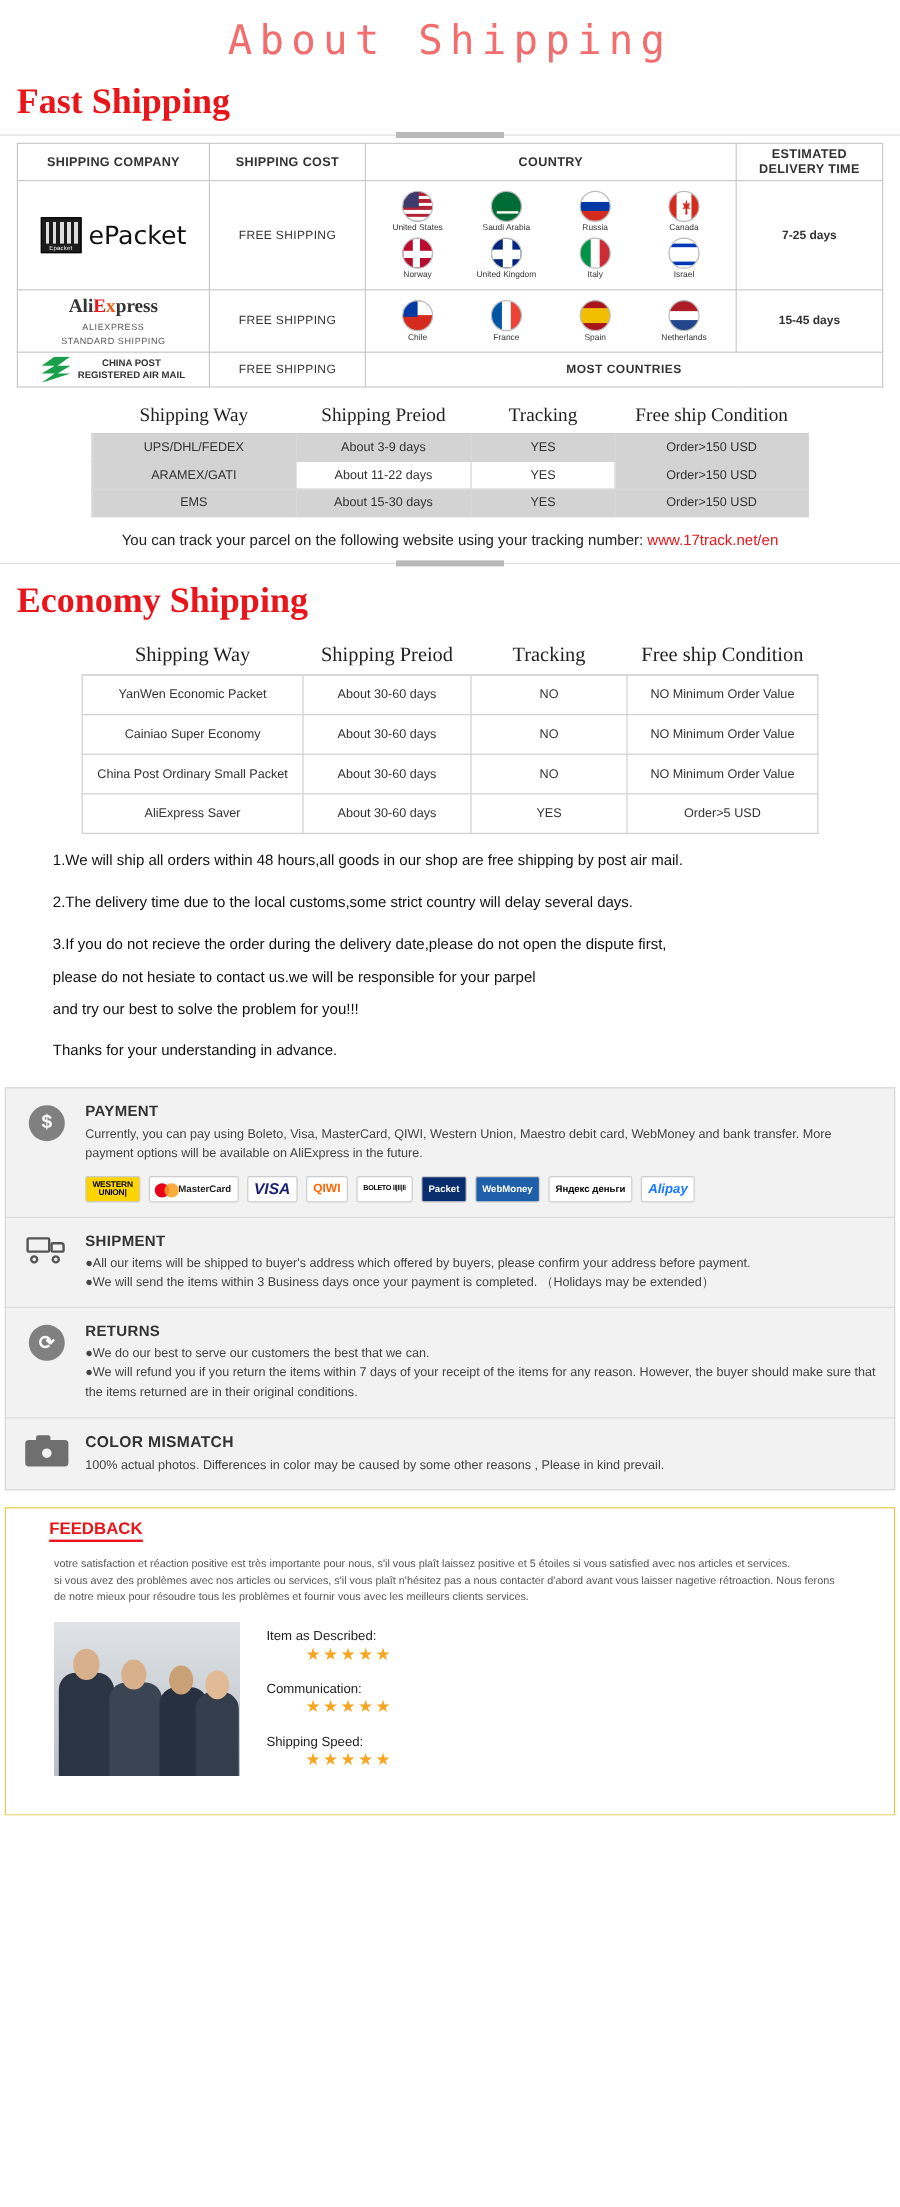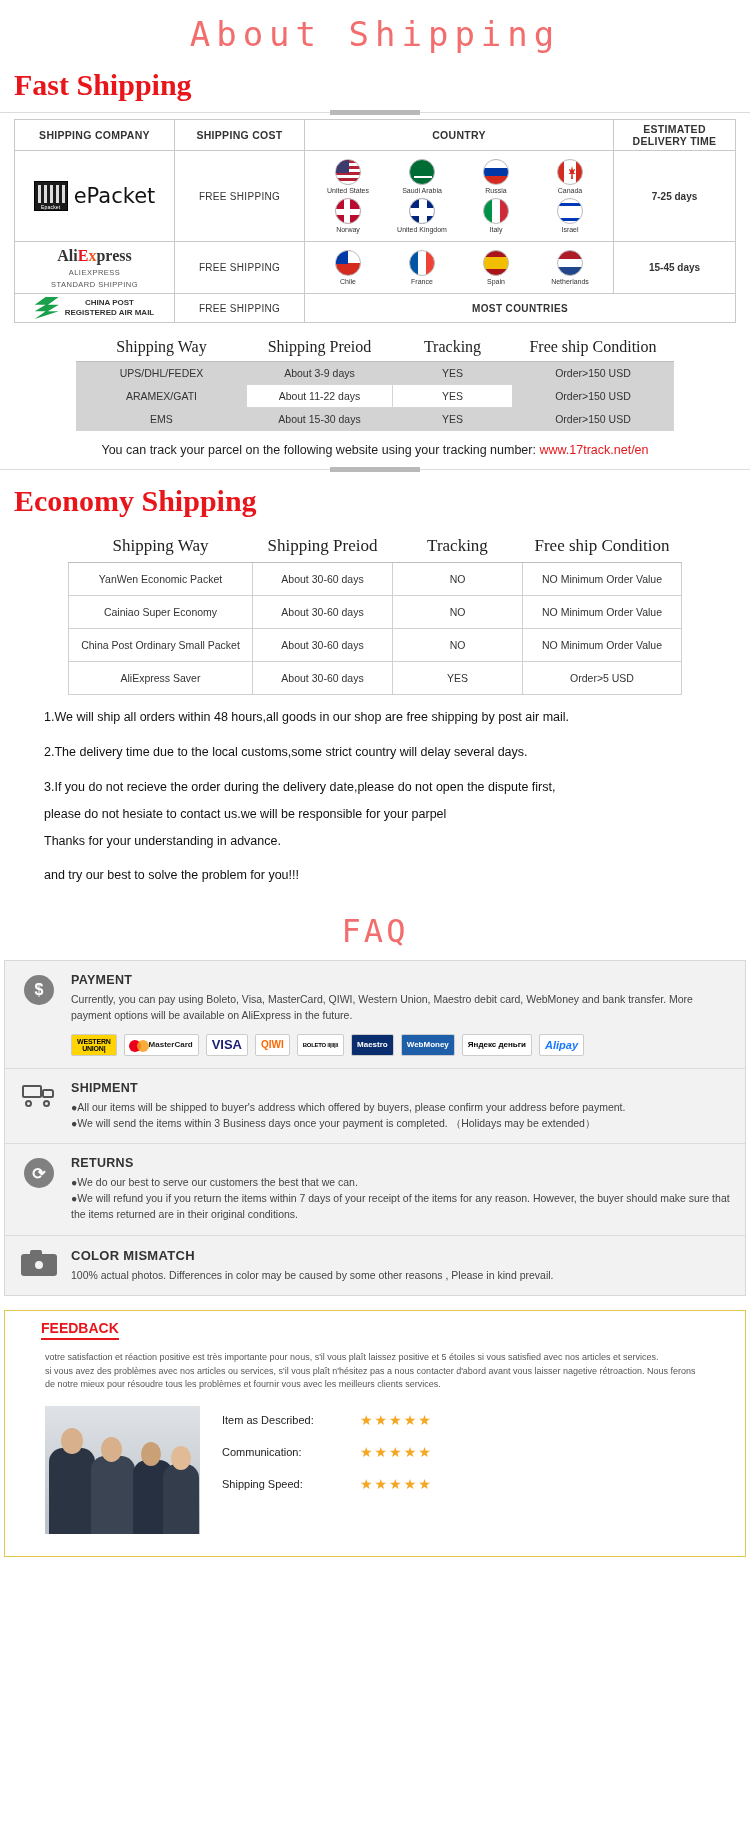--- a/index.html
+++ b/index.html
@@ -185,21 +185,21 @@
 
   .pay-logos { display:flex; align-items:flex-end; gap:7px; margin-top:10px; flex-wrap:nowrap; }
   .pl {
     height:22px; border-radius:2px; display:flex; align-items:center; justify-content:center;
     font-size:9px; font-weight:bold; padding:0 5px; border:1px solid #ccc; background:#fff; color:#222;
   }
   .pl-wu { background:#ffd400; color:#000; font-size:7px; letter-spacing:-.2px; line-height:1; flex-direction:column; }
   .pl-mc { background:#fff; color:#222; font-size:8px; padding-left:24px; position:relative; }
   .pl-mc:before{content:"";position:absolute;left:4px;top:5px;width:12px;height:12px;border-radius:50%;background:#eb001b;}
   .pl-mc:after{content:"";position:absolute;left:12px;top:5px;width:12px;height:12px;border-radius:50%;background:#f79e1b;opacity:.85;}
-  .pl-visa { color:#1a1f71; font-size:13px; }
+  .pl-visa { color:#1a1f71; font-style:italic; font-size:13px; }
   .pl-qiwi { color:#ff6600; font-size:10px; }
   .pl-boleto { background:#fff; color:#000; font-size:6px; letter-spacing:-.3px; }
   .pl-maestro { background:#0a2d6e; color:#fff; font-size:8px; }
   .pl-wm { background:#1f5fa9; color:#fff; font-size:8px; }
   .pl-ya { background:#fff; color:#000; font-size:8px; }
   .pl-alipay { background:#fff; color:#1678ff; font-size:11px; font-style:italic; }
 
   
   .fb-wrap { margin:14px 4px 0; border:1px solid #e2c94a; }
   .fb-head { padding:8px 0 4px 36px; }
@@ -212,21 +212,21 @@
   .fb-photo .p1{left:4px;width:46px;height:86px;}
   .fb-photo .p2{left:46px;width:44px;height:78px;background:#3a4452;}
   .fb-photo .p3{left:88px;width:40px;height:74px;background:#273040;}
   .fb-photo .p4{left:118px;width:36px;height:70px;background:#343d4b;}
   .fb-photo .h1,.fb-photo .h2,.fb-photo .h3,.fb-photo .h4{position:absolute;border-radius:50%;background:#d8b08c;}
   .fb-photo .h1{left:16px;bottom:80px;width:22px;height:26px;}
   .fb-photo .h2{left:56px;bottom:72px;width:21px;height:25px;}
   .fb-photo .h3{left:96px;bottom:68px;width:20px;height:24px;background:#caa077;}
   .fb-photo .h4{left:126px;bottom:64px;width:20px;height:24px;background:#e0bb96;}
   .fb-rates { padding-top:6px; }
-  .rate-row { display:flex; align-items:center; margin-bottom:16px; }
+  .rate-row { display:flex; align-items:center; margin-bottom:16px;flex-direction:column; }
   .rate-lbl { width:138px; font-size:11px; color:#222; }
   .stars { color:#f5a623; font-size:14px; letter-spacing:2px; }
 </style>
 </head>
 <body>
 
 <div class="page">
 
   <div class="about-title">About Shipping</div>
 
@@ -416,45 +416,44 @@
       <td>Order&gt;5 USD</td>
     </tr>
   </tbody>
     </table>
 
   <div class="notes">
     <p>1.We will ship all orders within 48 hours,all goods in our shop are free shipping by post air mail.</p>
     <p>2.The delivery time due to the local customs,some strict country will delay several days.</p>
     <p class="tight">3.If you do not recieve the order during the delivery date,please do not open the dispute first,</p>
     <p class="tight">please do not hesiate to contact us.we will be responsible for your parpel</p>
+    <p>and try our best to solve  the problem for you!!!</p>
     <p>Thanks for your understanding in advance.</p>
-    <p>and try our best to solve  the problem for you!!!</p>
   </div>
 
-  <div class="faq-title">FAQ</div>
 
   <div class="faq-box">
 
     <div class="faq-item">
       <div class="faq-ico">
           <div class="ico-circle">$</div>
         </div>
       <div class="faq-body">
         <div class="faq-h">PAYMENT</div>
         <p class="faq-p">Currently, you can pay using Boleto, Visa, MasterCard, QIWI, Western Union, Maestro debit card, WebMoney and bank transfer. More payment options will be available on AliExpress in the future.</p>
         <div class="pay-logos">
           <div class="pl pl-wu">
               <span>WESTERN</span>
               <span>UNION|</span>
             </div>
           <div class="pl pl-mc">MasterCard</div>
           <div class="pl pl-visa">VISA</div>
           <div class="pl pl-qiwi">QIWI</div>
           <div class="pl pl-boleto">BOLETO ‖|‖|‖</div>
-          <div class="pl pl-maestro">Maestro</div>
+          <div class="pl pl-maestro">Packet</div>
           <div class="pl pl-wm">WebMoney</div>
           <div class="pl pl-ya">Яндекс деньги</div>
           <div class="pl pl-alipay">Alipay</div>
         </div>
       </div>
     </div>
 
     <div class="faq-item">
       <div class="faq-ico">
         <div class="ico-truck">

